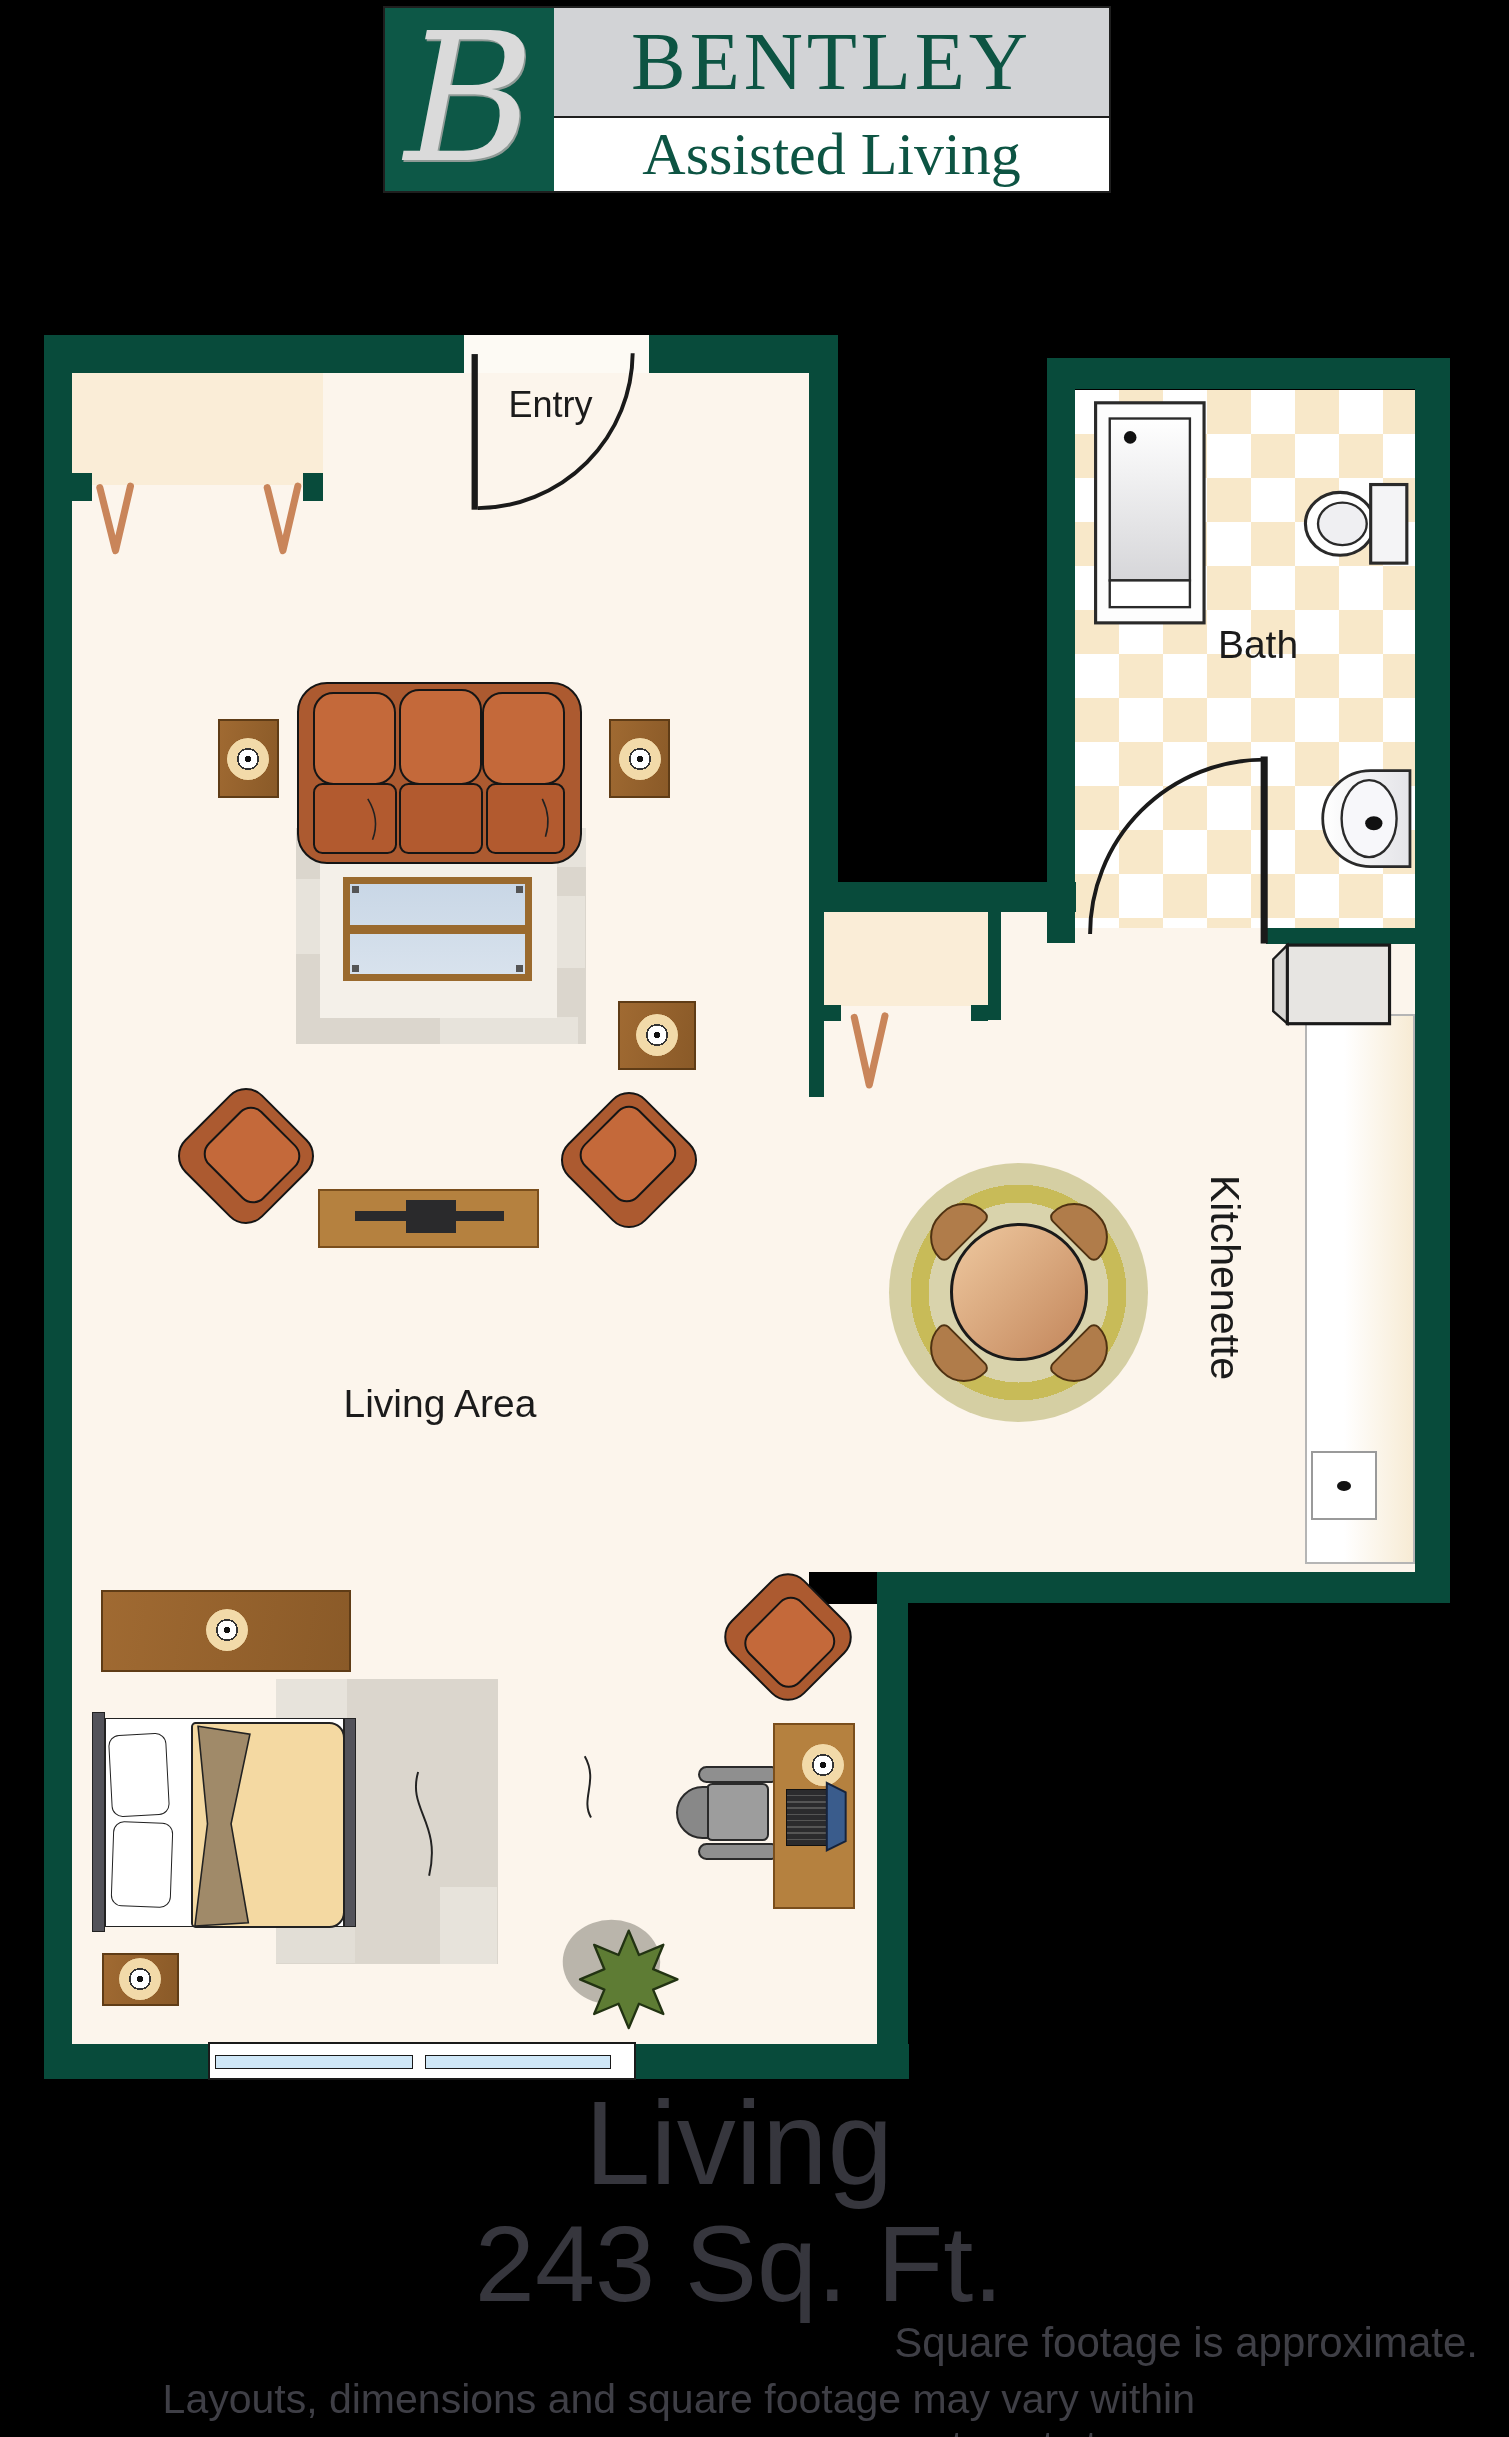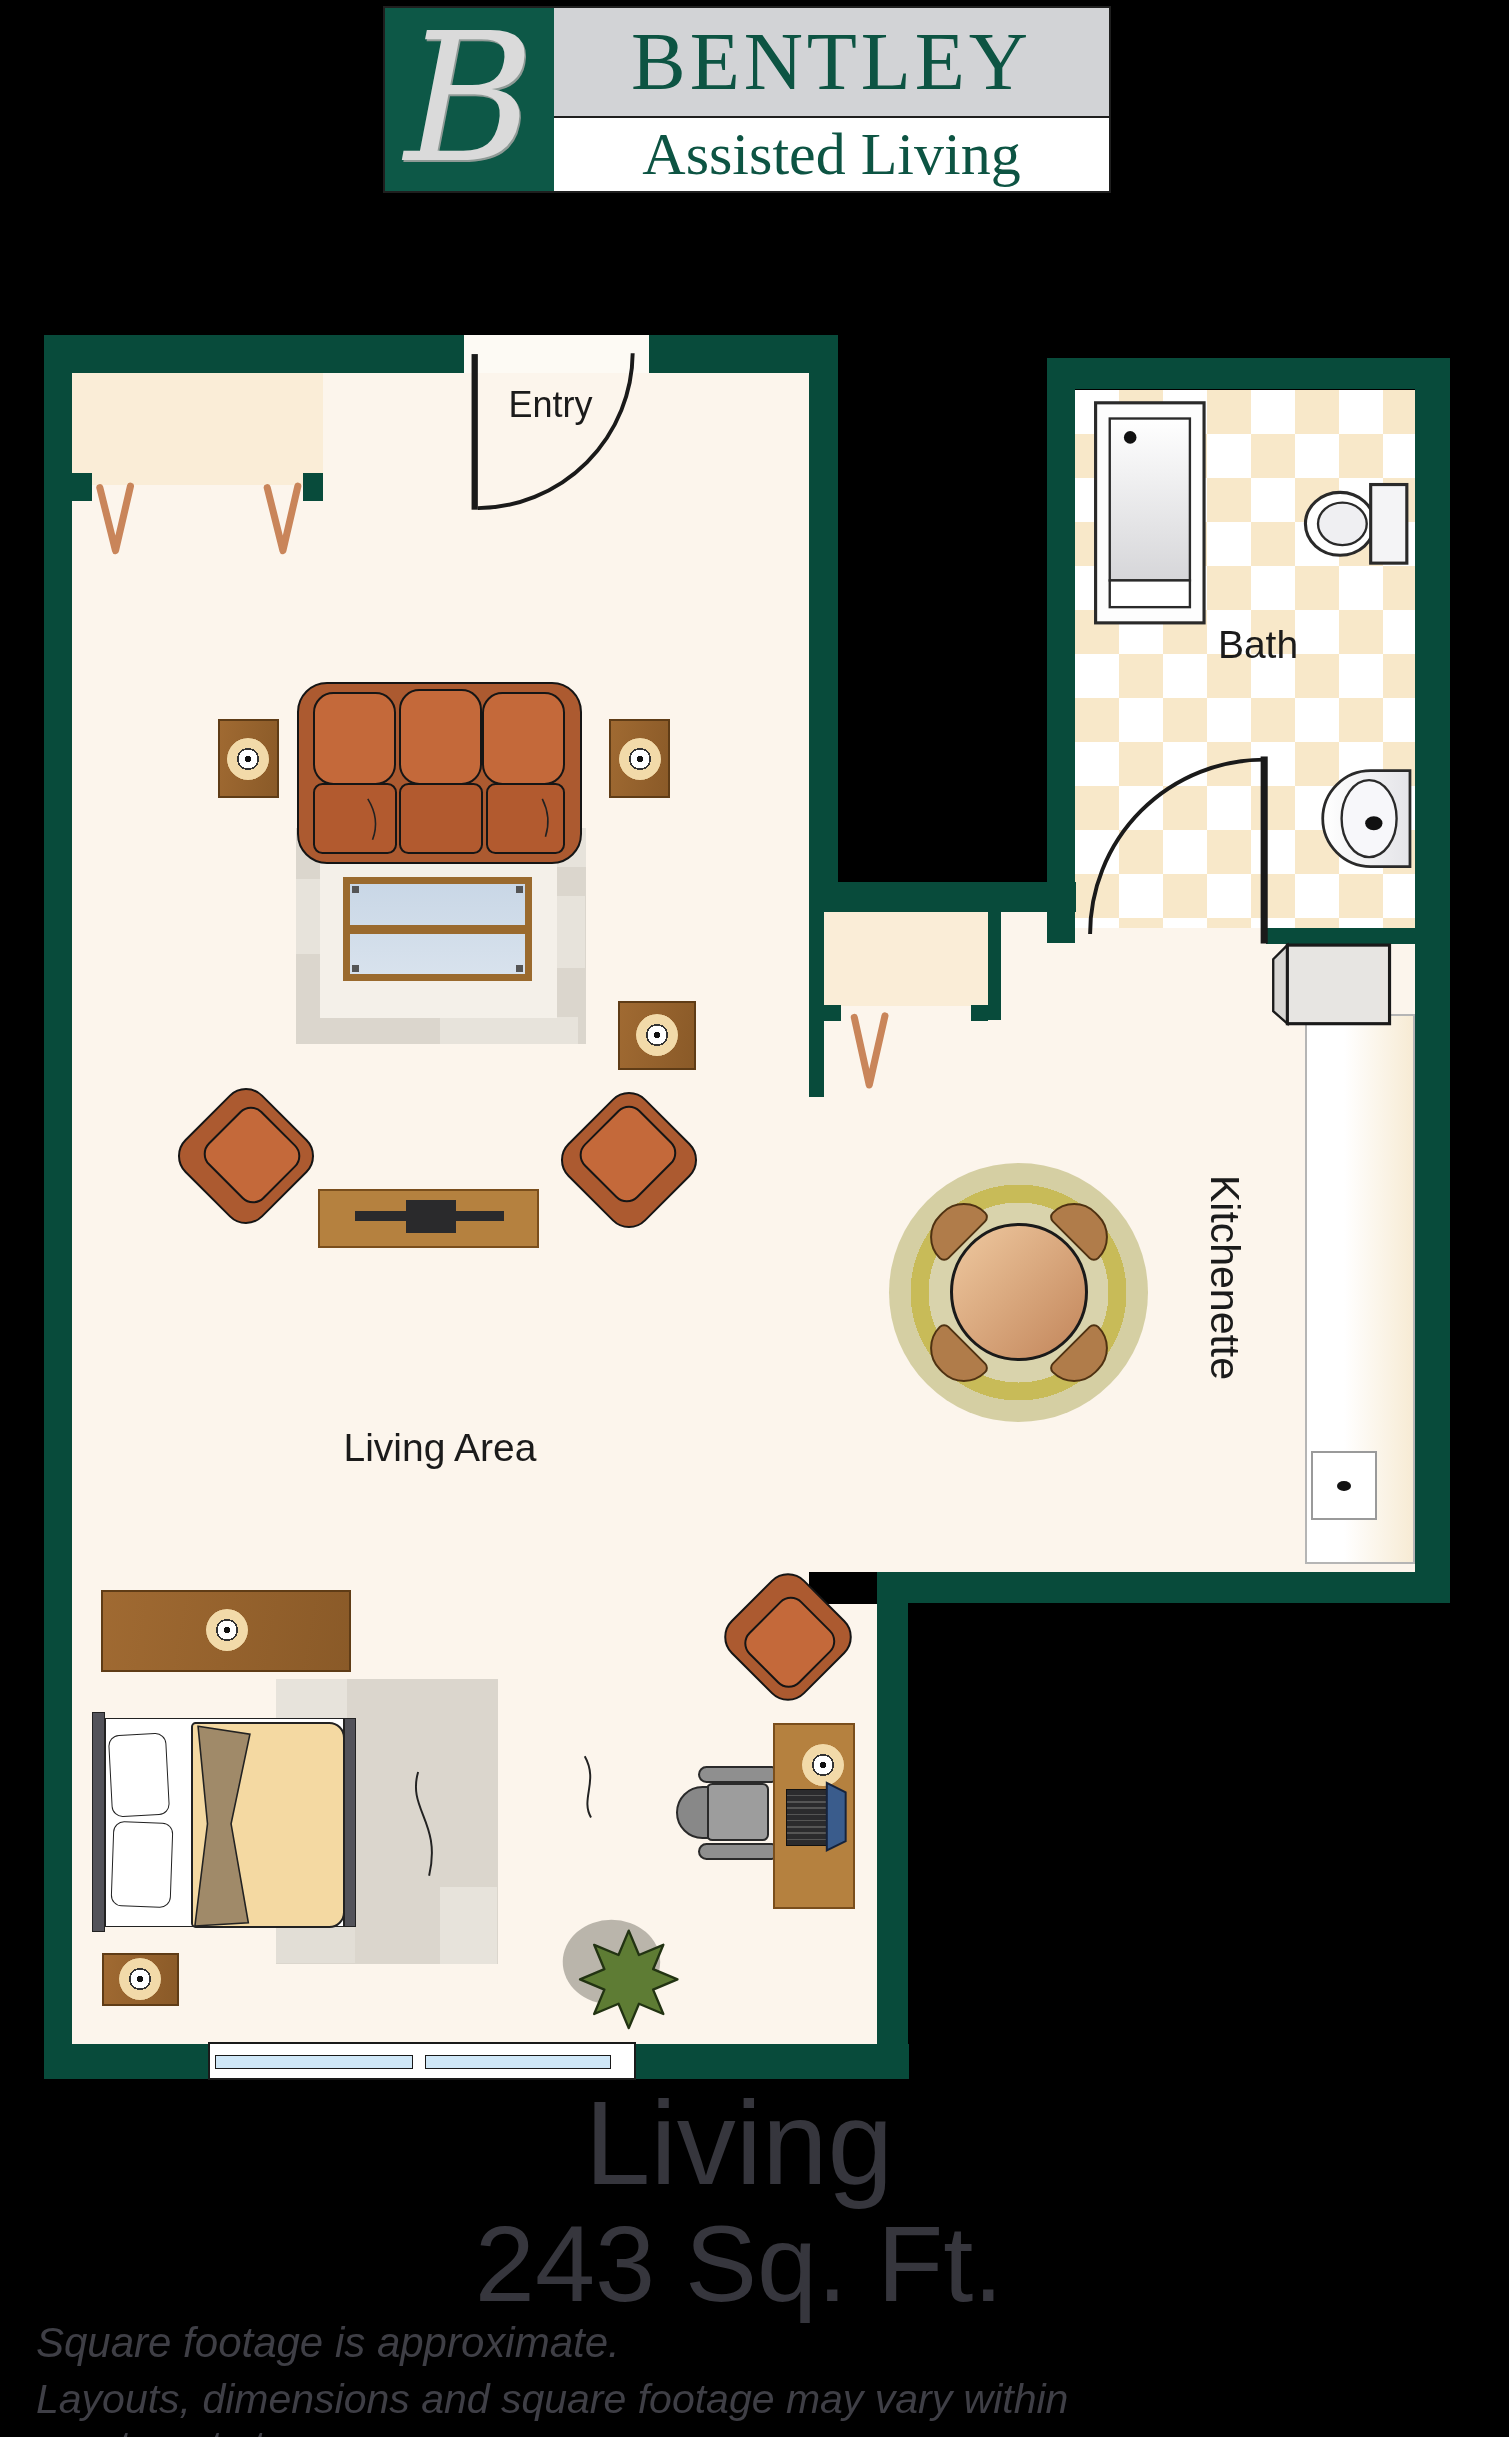--- a/index.html
+++ b/index.html
@@ -34,21 +34,21 @@
   .sofa{background:var(--sofa,#AC5A30);border:2.4px solid #151515;border-radius:30px;}
   .bcush{background:var(--cushion,#C4693A);border:2.4px solid #151515;border-radius:20.4px;}
   .scush{background:var(--seat_cushion,#B25A2F);border:2.4px solid #151515;border-radius:9.4px;}
   .armchair{border:2.4px solid #151515;border-radius:23.6px;background:var(--sofa,#AC5A30);}
   .armseat{position:absolute;left:16.5px;top:10.2px;width:75px;height:72px;background:var(--cushion,#C4693A);
            border:2.4px solid #151515;border-radius:15.7px;}
   .dchair{width:66px;height:38px;background:var(--chair_wood,#B07C4A);border:2.4px solid var(--chair_wood_border,#4F3212);
           border-radius:35px 35px 7.9px 7.9px;}
   .roomlabel{font-size:39px;color:var(--label_text,#1B1B1B);text-align:center;}
   .cap{width:1478px;left:0;text-align:center;color:var(--title_text,#36363D);}
-  .note{width:1195px;left:0;text-align:left;font-style:italic;color:var(--note_text,#3F3F46);padding-left:36px;}
+  .note{width:1195px;left:0;text-align:right;color:var(--note_text,#3F3F46);padding-left:36px;}
 </style>
 </head>
 <body>
 
 <div class="stage">
 
   <div class="a logo-box">
     <div class="logo-sq">
       <span>B</span>
     </div>
@@ -172,21 +172,21 @@
   <div class="a" style="left:698px;top:1843px;width:82px;height:17.3px;background:#8F8F8F;border:2.4px solid #2a2a2a;border-radius:8.6px;"></div>
   <div class="a" style="left:676px;top:1786px;width:33px;height:53px;background:#888;border:2.4px solid #2a2a2a;border-radius:27px 0 0 27px;"></div>
 
   <div class="a wood" style="left:773px;top:1723px;width:82px;height:186px;"></div>
   <div class="a lamp" style="left:802px;top:1744px;"></div>
   <div class="a" style="left:786px;top:1789px;width:41px;height:57px;background:#2B2B2D;border:1.6px solid #111;
        background-image:repeating-linear-gradient(0deg,transparent 0 4.7px,#555 4.7px 6.3px);"></div>
 
   <div class="a roomlabel" style="left:472px;top:384px;width:157px;font-size:36px;">Entry</div>
   <div class="a roomlabel" style="left:1195px;top:623px;width:126px;">Bath</div>
-  <div class="a roomlabel" style="left:314px;top:1382px;width:252px;margin-top:44px;">Living Area</div>
+  <div class="a roomlabel" style="left:314px;top:1382px;width:252px;">Living Area</div>
   <div class="a roomlabel" style="left:1091px;top:1254px;width:267px;font-size:41px;transform:rotate(90deg);">Kitchenette</div>
 
   <svg class="a" style="left:0;top:0;" width="1509" height="2438" viewBox="0 0 1920 3101">
     <defs>
       <linearGradient id="gShower" x1="0" y1="0" x2="0" y2="1">
         <stop offset="0" stop-color="#ffffff"></stop>
           <stop offset="1" stop-color="#d6d6d9"></stop>
       </linearGradient>
       <linearGradient id="gSink" x1="0" y1="0" x2="1" y2="0">
         <stop offset="0" stop-color="#ffffff"></stop>

